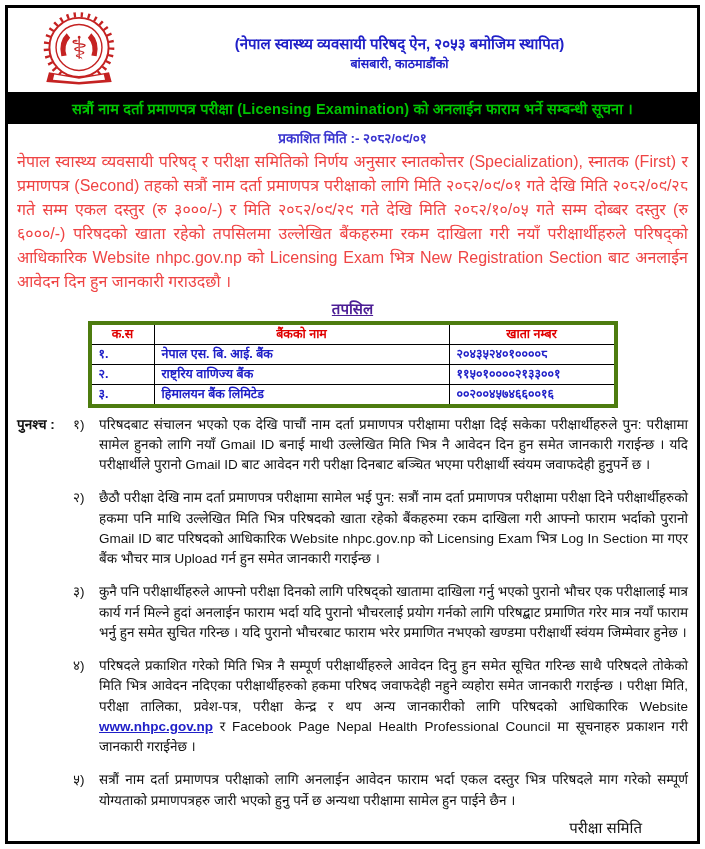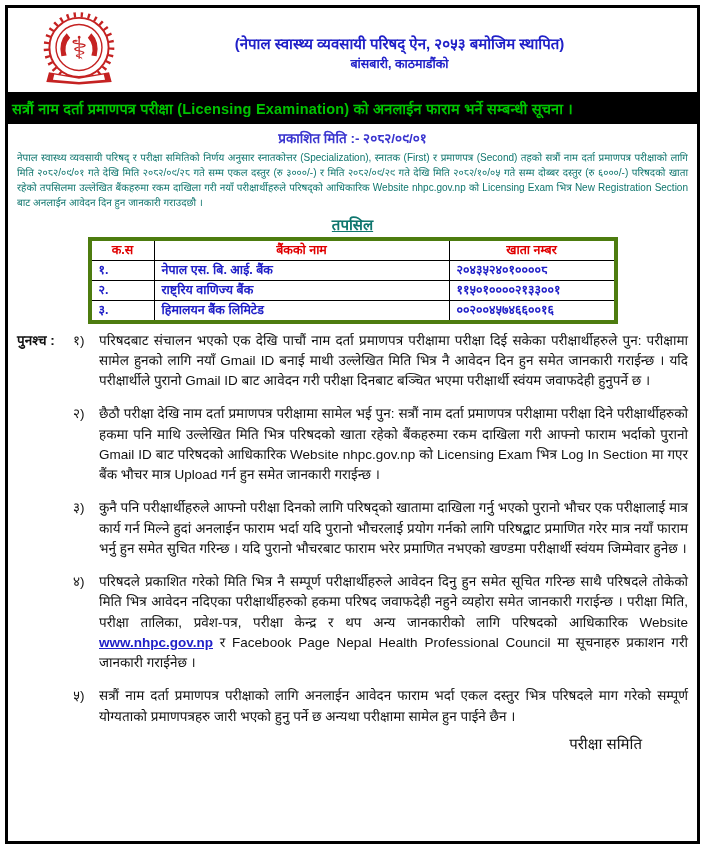--- a/index.html
+++ b/index.html
@@ -16,28 +16,28 @@
   
   .header{display:flex;align-items:center;padding:4px 10px 2px 12px;}
   .logo-wrap{width:118px;flex:0 0 118px;display:flex;justify-content:center;}
   .header-text{flex:1;text-align:center;color:#2020c8;padding-right:26px;}
   .org-title{font-size:27px;font-weight:bold;line-height:1.15;letter-spacing:.5px;}
   .org-subtitle{font-size:15px;font-weight:bold;margin-top:3px;}
   .org-address{font-size:12.5px;font-weight:bold;margin-top:2px;}
   
   .banner{
     background:#000;color:#00c400;font-weight:bold;font-size:14.5px;
-    text-align:left;padding:6px 4px;letter-spacing:.2px;
+    text-align:center;padding:6px 4px;letter-spacing:.2px;
   }
   
   .content{flex:1;padding:3px 9px 0 9px;display:flex;flex-direction:column;}
   .pub-date{text-align:center;color:#3a35cf;font-weight:bold;font-size:13.5px;margin:2px 0 3px 0;}
-  .intro{font-size:10px;line-height:1.5;text-align:justify;color:#0f766e;margin:0;}
+  .intro{font-size:16px;line-height:1.5;text-align:justify;color:#ef4444;margin:0;}
   .table-title{
-    text-align:center;color:#0f766e;font-weight:bold;font-size:15px;
+    text-align:center;color:#4c1d95;font-weight:bold;font-size:15px;
     text-decoration:underline;margin:4px 0 3px 0;
   }
   table.banks{border-collapse:collapse;margin:0 auto;border:4px solid #4d7c0f;}
   table.banks th,table.banks td{
     border:1px solid #000;font-size:12.5px;font-weight:bold;
     padding:1px 7px;line-height:1.35;
   }
   table.banks th{color:#e00000;text-align:center;}
   table.banks td{color:#2020c8;text-align:left;}
   .col-sn{width:48px;}

